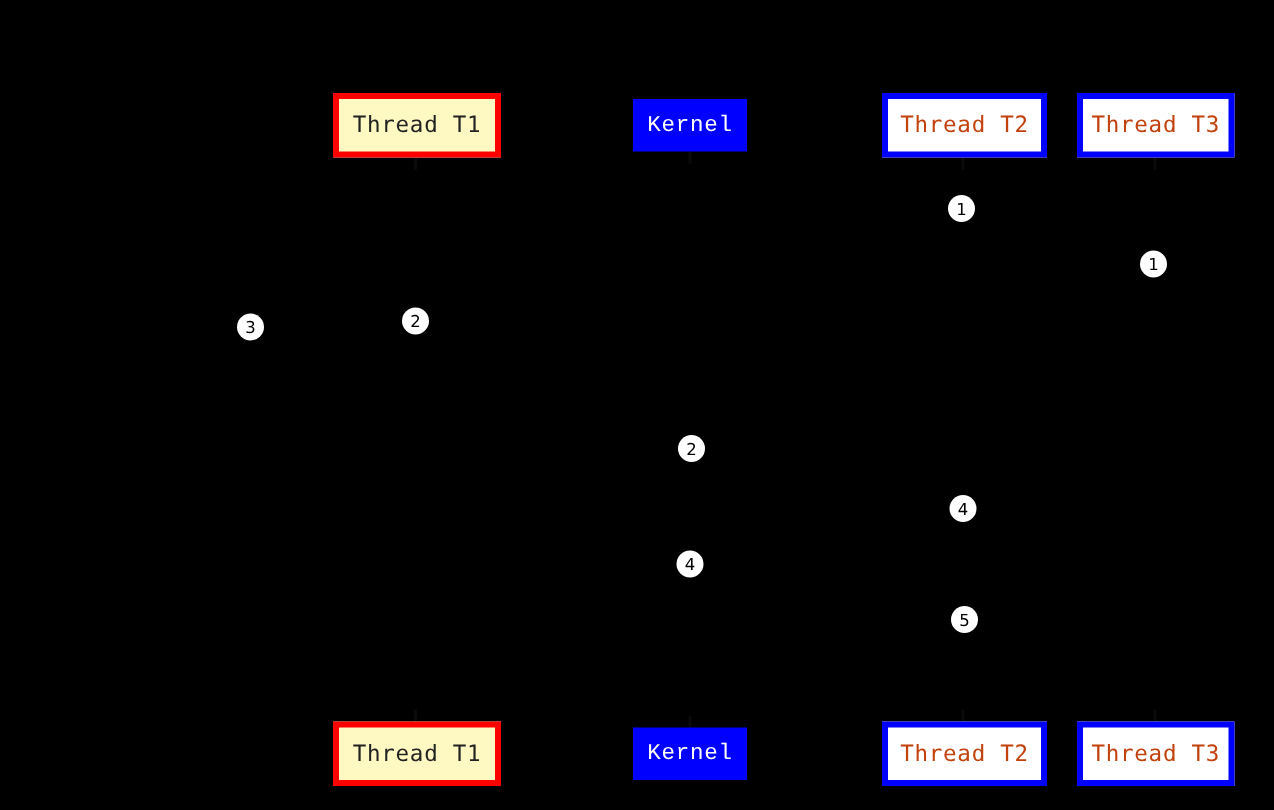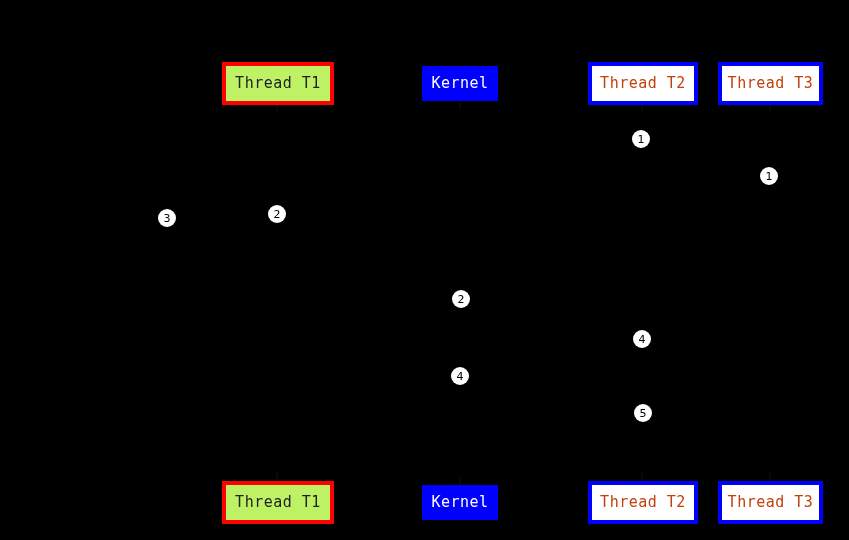--- a/index.html
+++ b/index.html
@@ -24,32 +24,33 @@
     align-items: center;
     justify-content: center;
     white-space: nowrap;
     font-family: "DejaVu Sans Mono", "Liberation Mono", monospace;
     font-size: 15px;
     letter-spacing: 0.5px;
     line-height: 1;
   }
   .participant.red {
     border: 4px solid #FF0000;
-    background: #bef264;
+    background: #fef9c3;
     color: #222222;
   }
   .participant.blue-outline {
     border: 4px solid #0000FF;
     background: #FFFFFF;
     color: #c2410c;
   }
   .participant.blue-fill {
     border: 0;
     background: #0000FF;
     color: #FFFFFF;
+    font-family: Liberation Mono, monospace;
   }
 
   
   .stub {
     position: absolute;
     width: 2px;
     background: #0a0a0a;
   }
 
   

